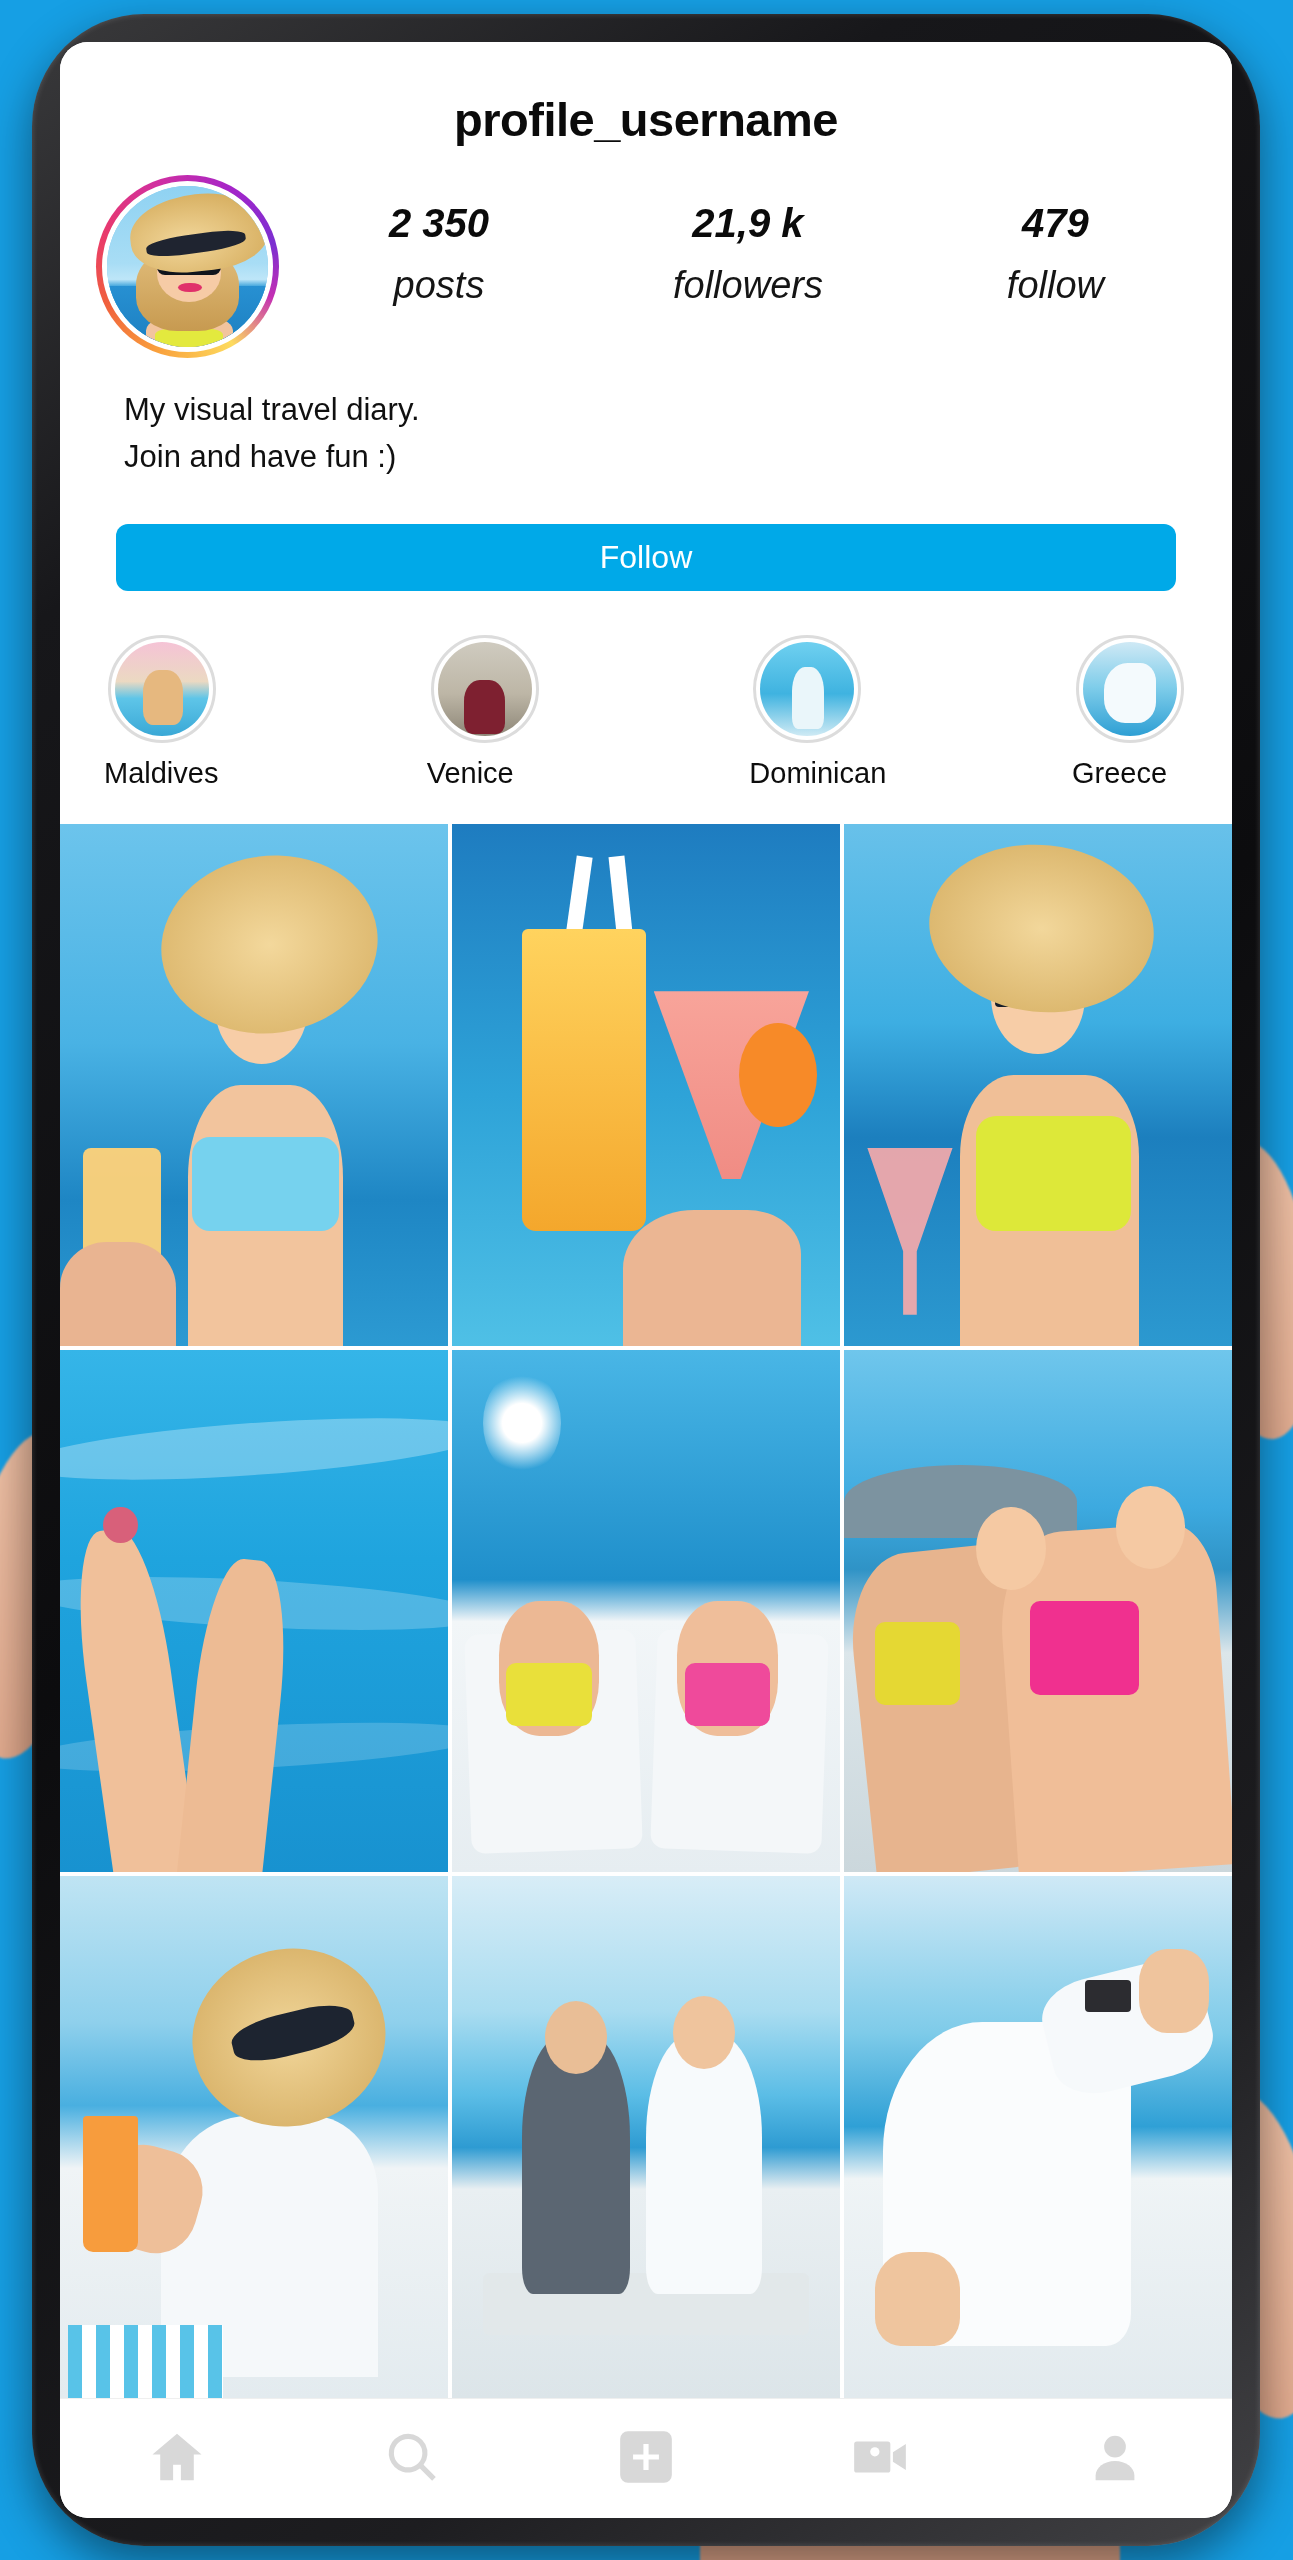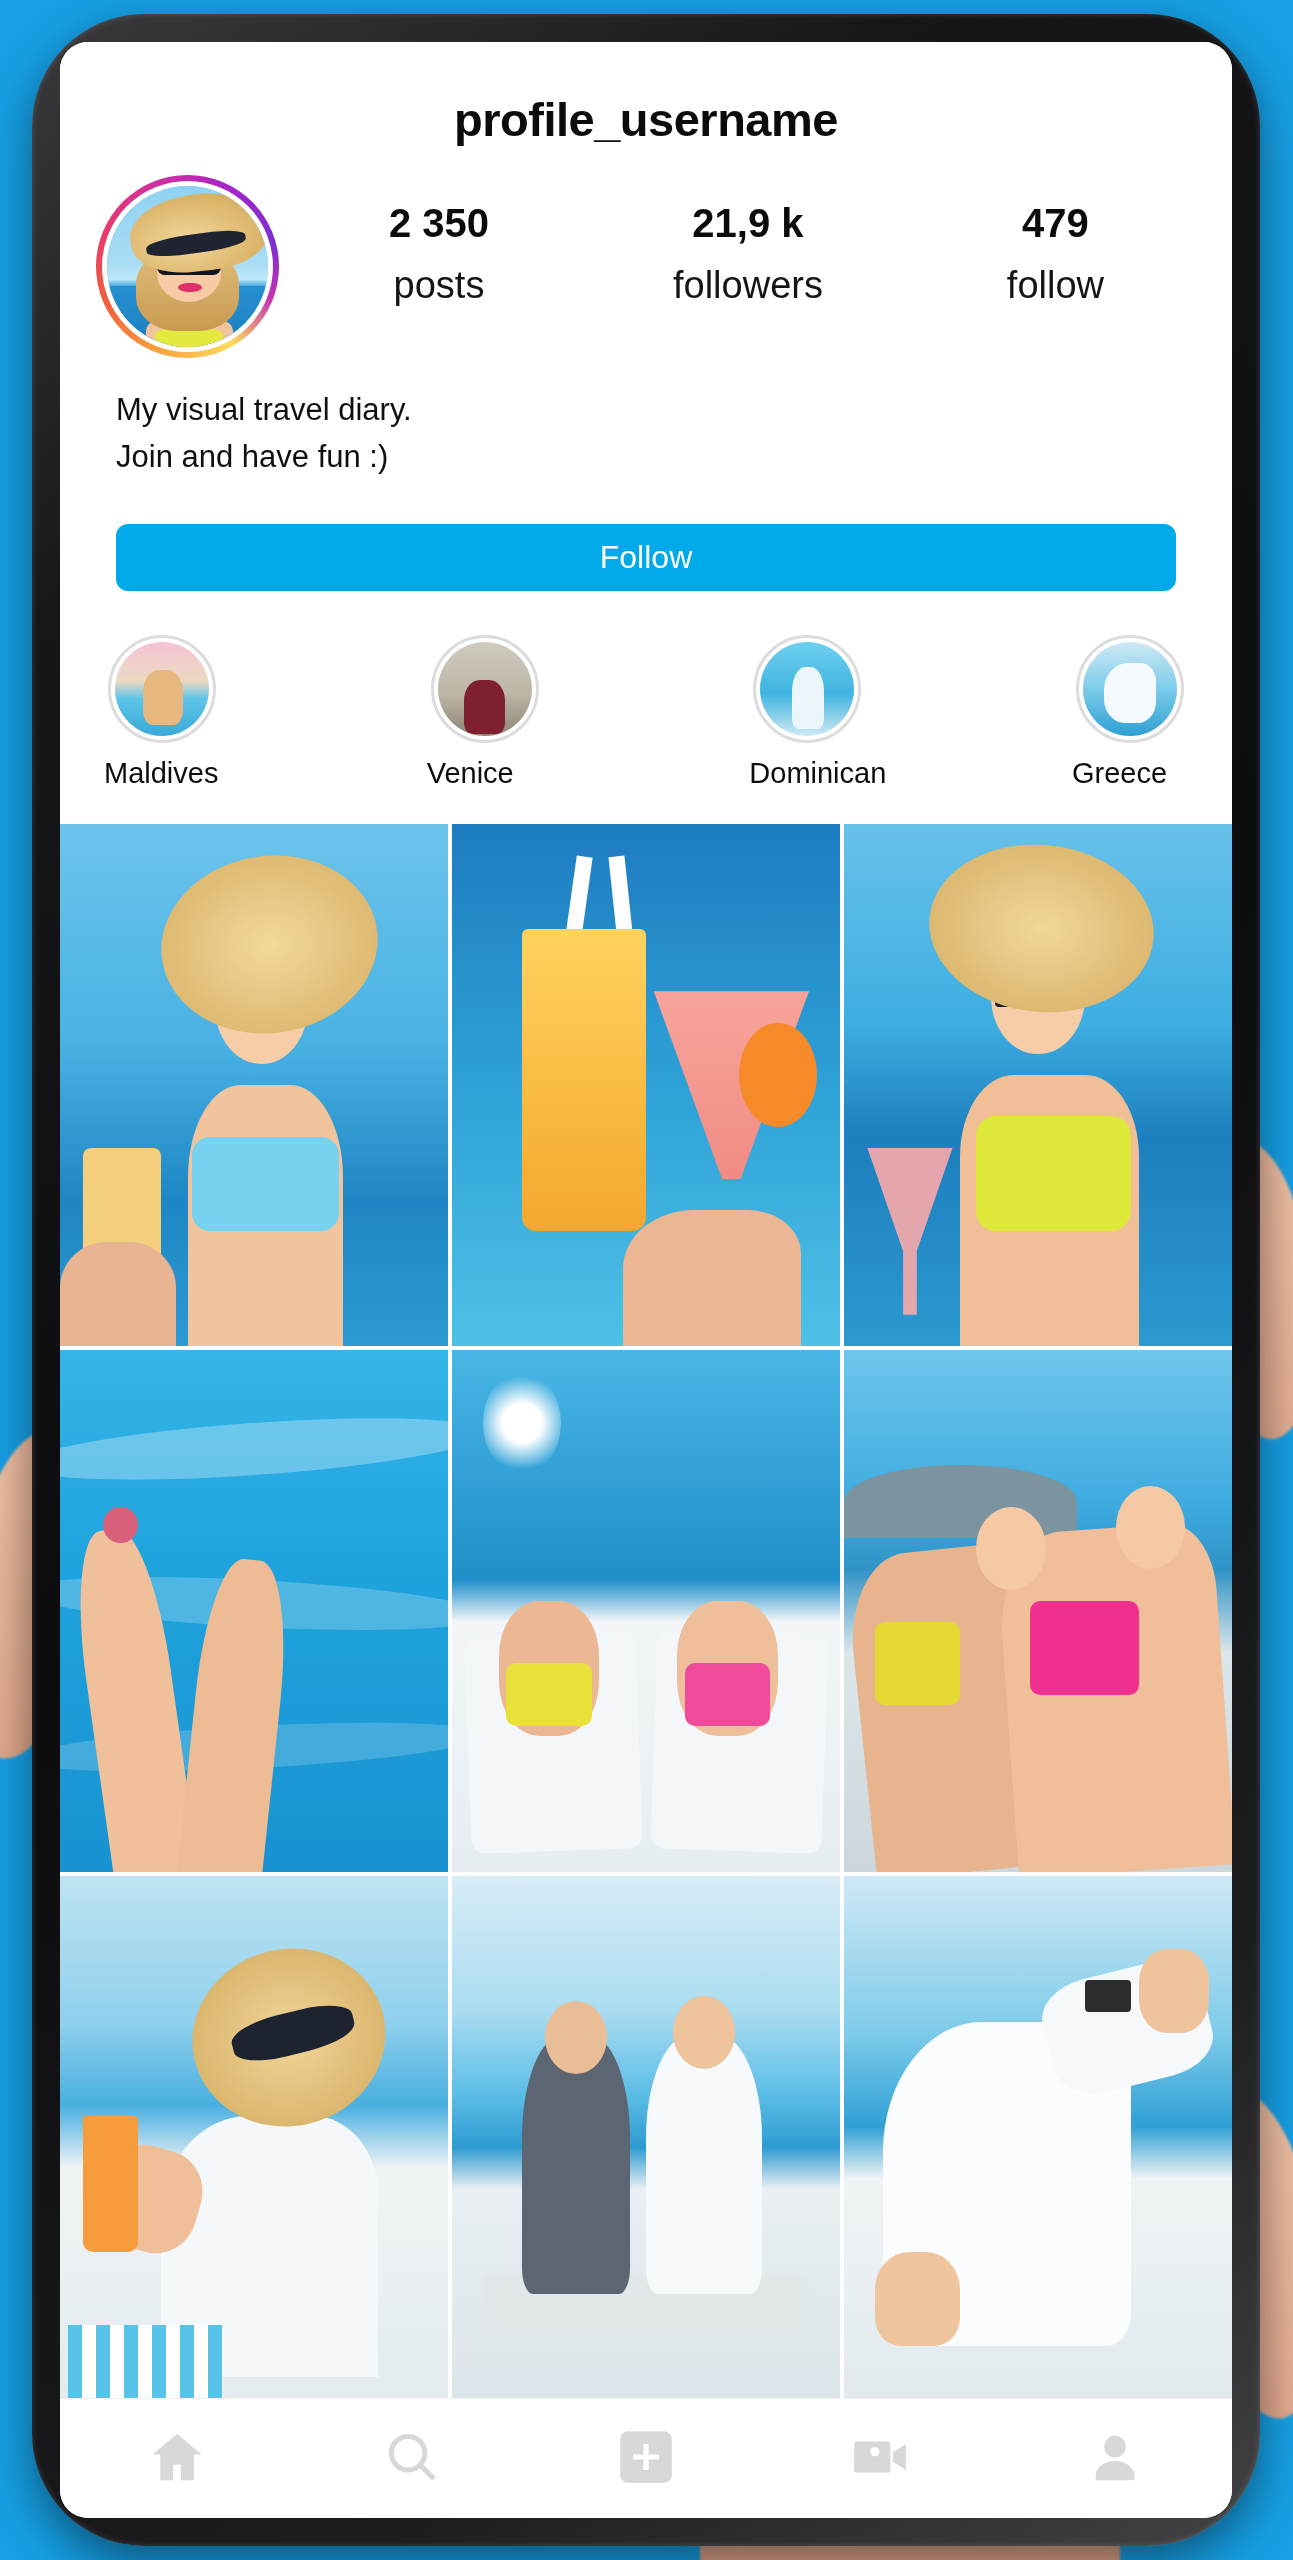--- a/index.html
+++ b/index.html
@@ -100,38 +100,39 @@
   .av-top{ position:absolute; left:30%; top:88%; width:42%; height:14%; background:#E3E93E; border-radius:30% 30% 0 0; }
 
   .stats {
     flex:1;
     display:flex;
     justify-content:space-around;
     align-items:center;
     padding-left:18px;
     padding-bottom:22px;
   }
-  .stat { text-align:center; }
+  .stat { text-align:center;font-style:italic; }
   .stat .num {
     font-size:40px; font-weight:bold; color:#0b0b0b; line-height:1.15;
     white-space:nowrap;
   }
   .stat .lbl {
     font-size:38px; color:#151515; line-height:1.35; margin-top:14px;
   }
 
   
   .bio {
     padding:28px 36px 0 56px;
     background:#fff;
   }
   .bio p {
     font-size:31px;
     line-height:1.52;
     color:#101010;
+    margin-left:8px;
   }
 
   
   .actions {
     display:flex;
     gap:16px;
     padding:44px 56px 0 56px;
     background:#fff;
   }
   .btn {

